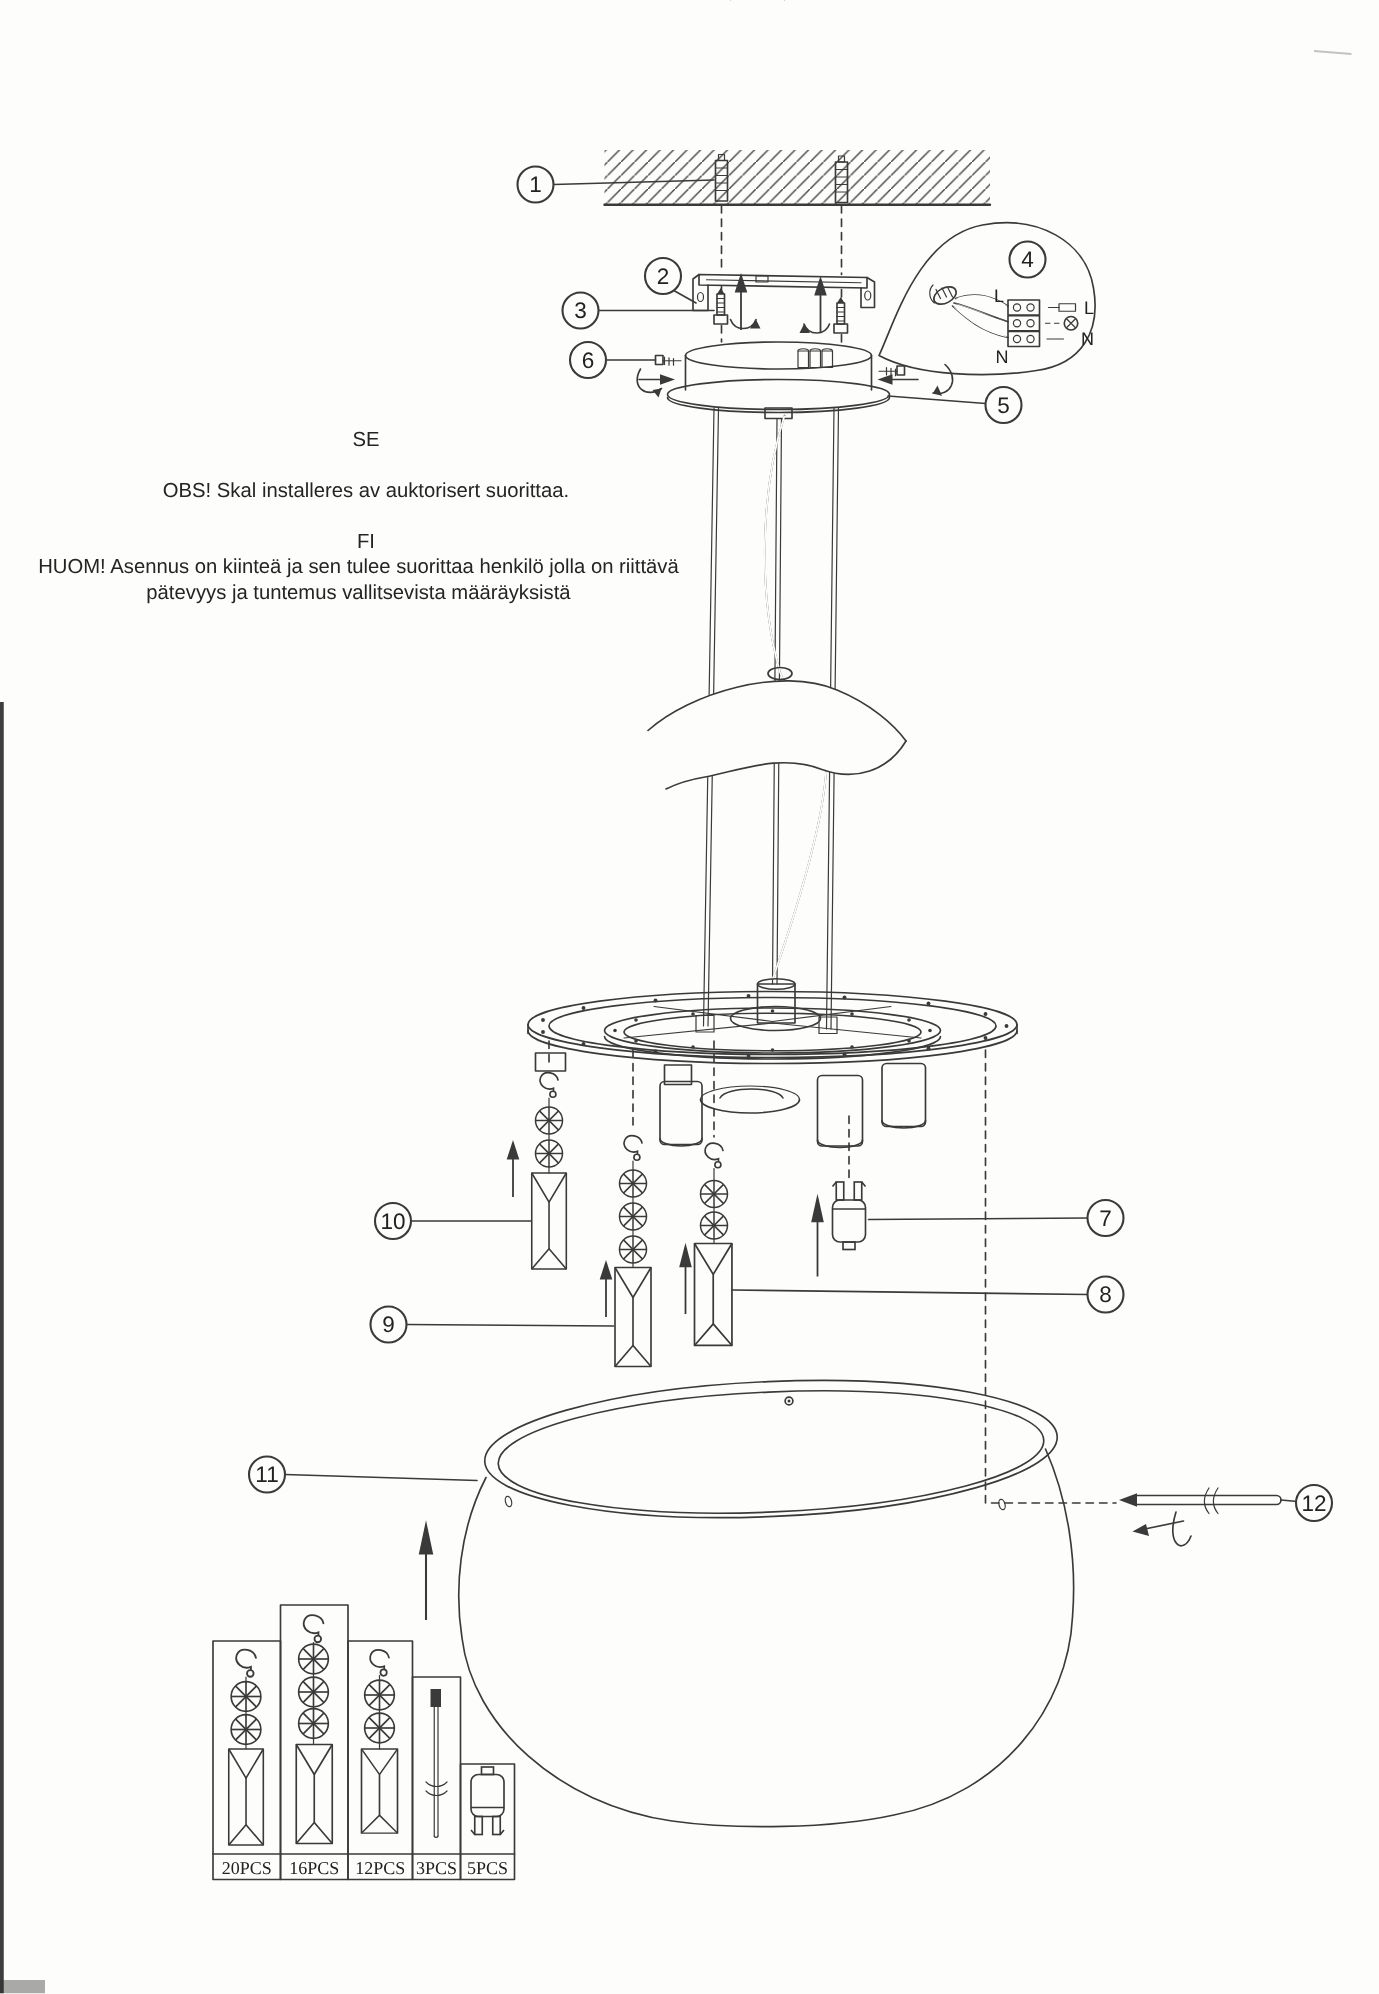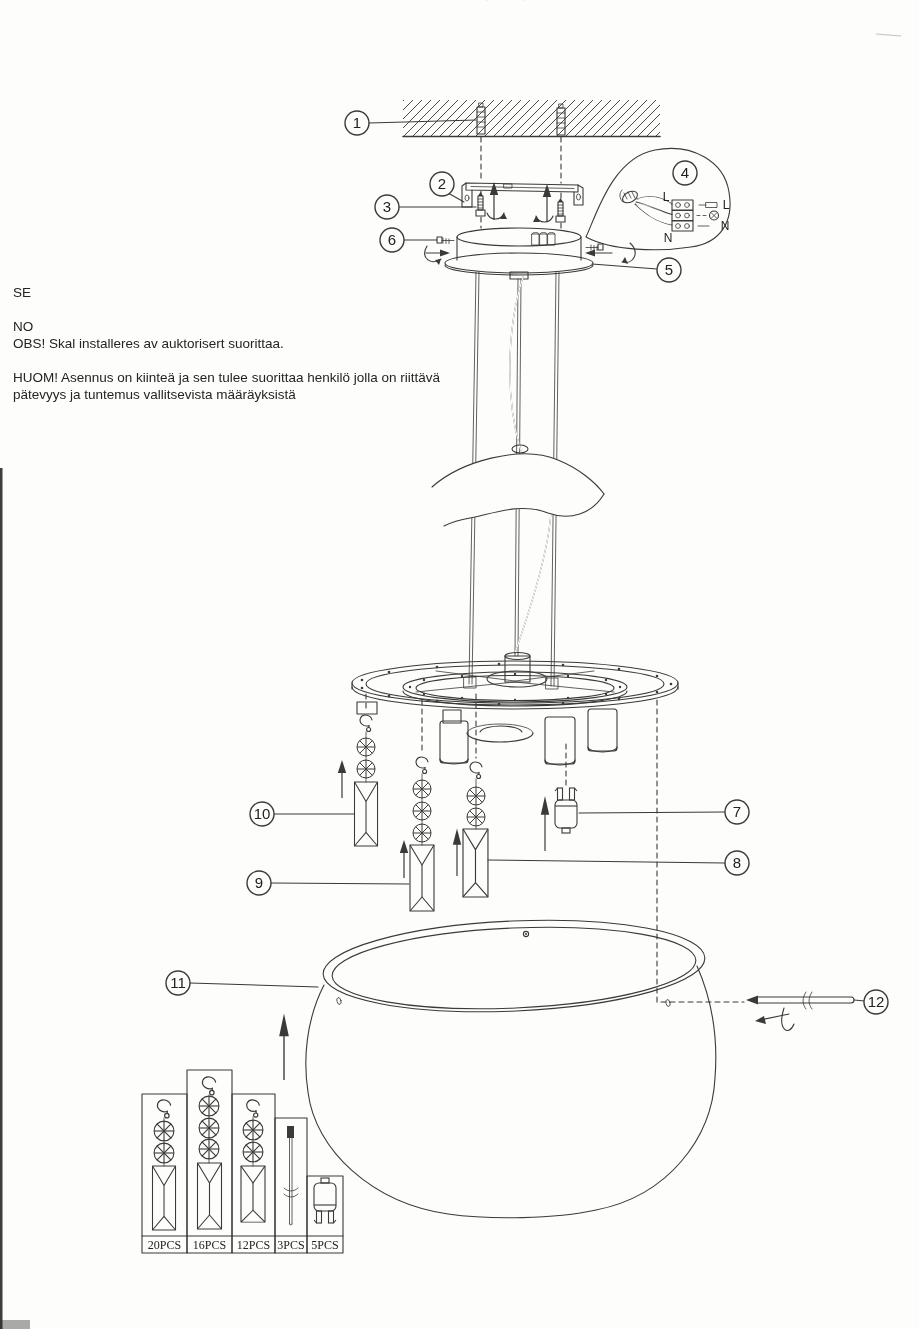--- a/index.html
+++ b/index.html
@@ -10,23 +10,23 @@
   .thk{stroke-width:1.6;}
   .dash{stroke-dasharray:5 4;}
   .dash2{stroke-dasharray:3 3;}
   .ink{fill:#3a3a3a;stroke:none;}
   .wht{fill:#fdfdfb;stroke:none;}
   .callout-circle{fill:#fdfdfb;stroke:#3a3a3a;stroke-width:1.4;}
   .callout-num{font:15px "Liberation Sans",sans-serif;fill:#222;text-anchor:middle;}
   .wire-label{font:12px "Liberation Sans",sans-serif;fill:#222;text-anchor:middle;}
   .qty-label{font:12px "Liberation Serif",serif;fill:#222;text-anchor:middle;}
   #notes{position:absolute;left:13px;top:284px;width:462px;color:#242424;font-size:13.5px;line-height:17px;}
-  .note{margin:0 0 17px 0;}
+  .note{margin:0 0 17px 0;text-align:center;}
   .note p{margin:0;}
-  .note .fi-body{max-width:428px;}
+  .note .fi-body{max-width:428px;margin-left:12px;}
 </style>
 </head>
 <body>
 
 <svg width="919" height="1329" viewBox="0 0 919 1329">
   <defs>
     <pattern id="hatch" width="9" height="9" patternUnits="userSpaceOnUse">
       <path d="M-1,10 L10,-1" stroke="#4a4a4a" stroke-width="1"></path>
     </pattern>
     <g id="bead" stroke="#3a3a3a" fill="none" stroke-width="1">
@@ -447,19 +447,19 @@
     <rect x="0" y="1320" width="30" height="9" fill="#2a2a2a" opacity="0.4"></rect>
     <line x1="876" y1="34" x2="901" y2="36" stroke="#888" stroke-width="1.2" opacity="0.5"></line>
   </g>
 </svg>
 
 <div id="notes">
   <div class="note">
     <p>SE</p>
   </div>
   <div class="note">
-    <p>NO</p>
     <p>OBS! Skal installeres av auktorisert suorittaa.</p>
   </div>
   <div class="note">
+    <p>FI</p>
     <p class="fi-body">HUOM! Asennus on kiinteä ja sen tulee suorittaa henkilö jolla on riittävä pätevyys ja tuntemus vallitsevista määräyksistä</p>
   </div>
 </div>
 
 </body></html>

